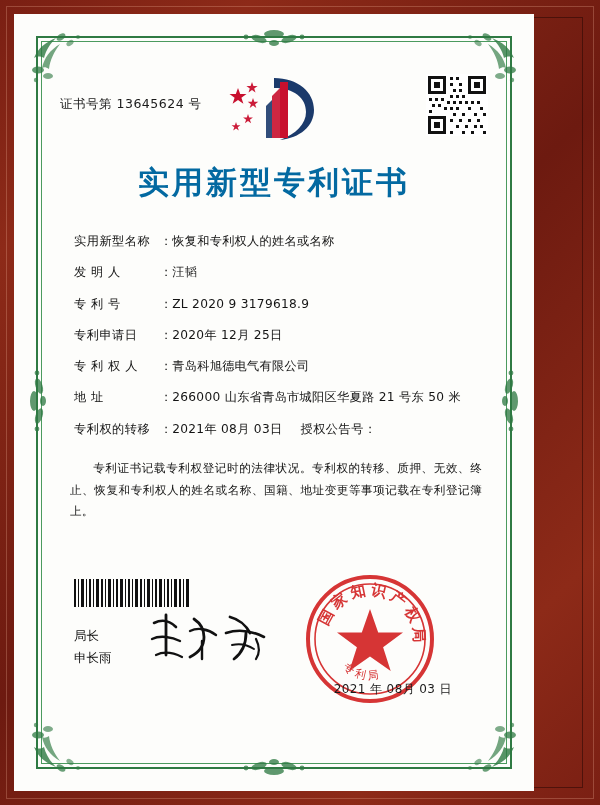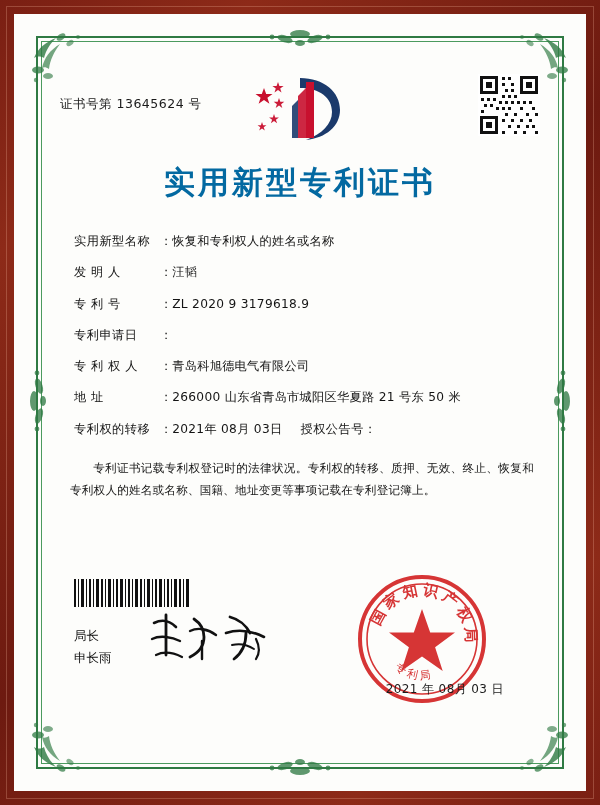--- a/index.html
+++ b/index.html
@@ -26,21 +26,21 @@
   .frame-inner-line {
     position: absolute;
     left: 17px; top: 17px; right: 17px; bottom: 17px;
     border: 1px solid rgba(40,8,3,0.55);
     pointer-events: none;
   }
 
   
   .paper {
     position: relative;
-    width: 572px; height: 777px;
+    width: 520px; height: 777px;
     background: #fdfdfb;
     overflow: hidden;
   }
 
   
   .green-border {
     position: absolute;
     left: 22px; top: 22px; right: 22px; bottom: 22px;
     border: 2px solid #2f7a43;
     box-shadow: inset 0 0 0 3px #fdfdfb, inset 0 0 0 4px #4b9a5e;
@@ -408,20 +408,21 @@
           <span class="field-value">汪韬</span>
         </div>
         <div class="field-row">
           <span class="field-label">专 利 号</span>
           <span class="field-colon">：</span>
           <span class="field-value">ZL 2020 9 3179618.9</span>
         </div>
         <div class="field-row">
           <span class="field-label">专利申请日</span>
           <span class="field-colon">：</span>
+          <span class="field-value">2020年 12月 25日</span>
         </div>
         <div class="field-row">
           <span class="field-label">专 利 权 人</span>
           <span class="field-colon">：</span>
           <span class="field-value">青岛科旭德电气有限公司</span>
         </div>
         <div class="field-row">
           <span class="field-label">地 址</span>
           <span class="field-colon">：</span>
           <span class="field-value">266000 山东省青岛市城阳区华夏路 21 号东 50 米</span>

